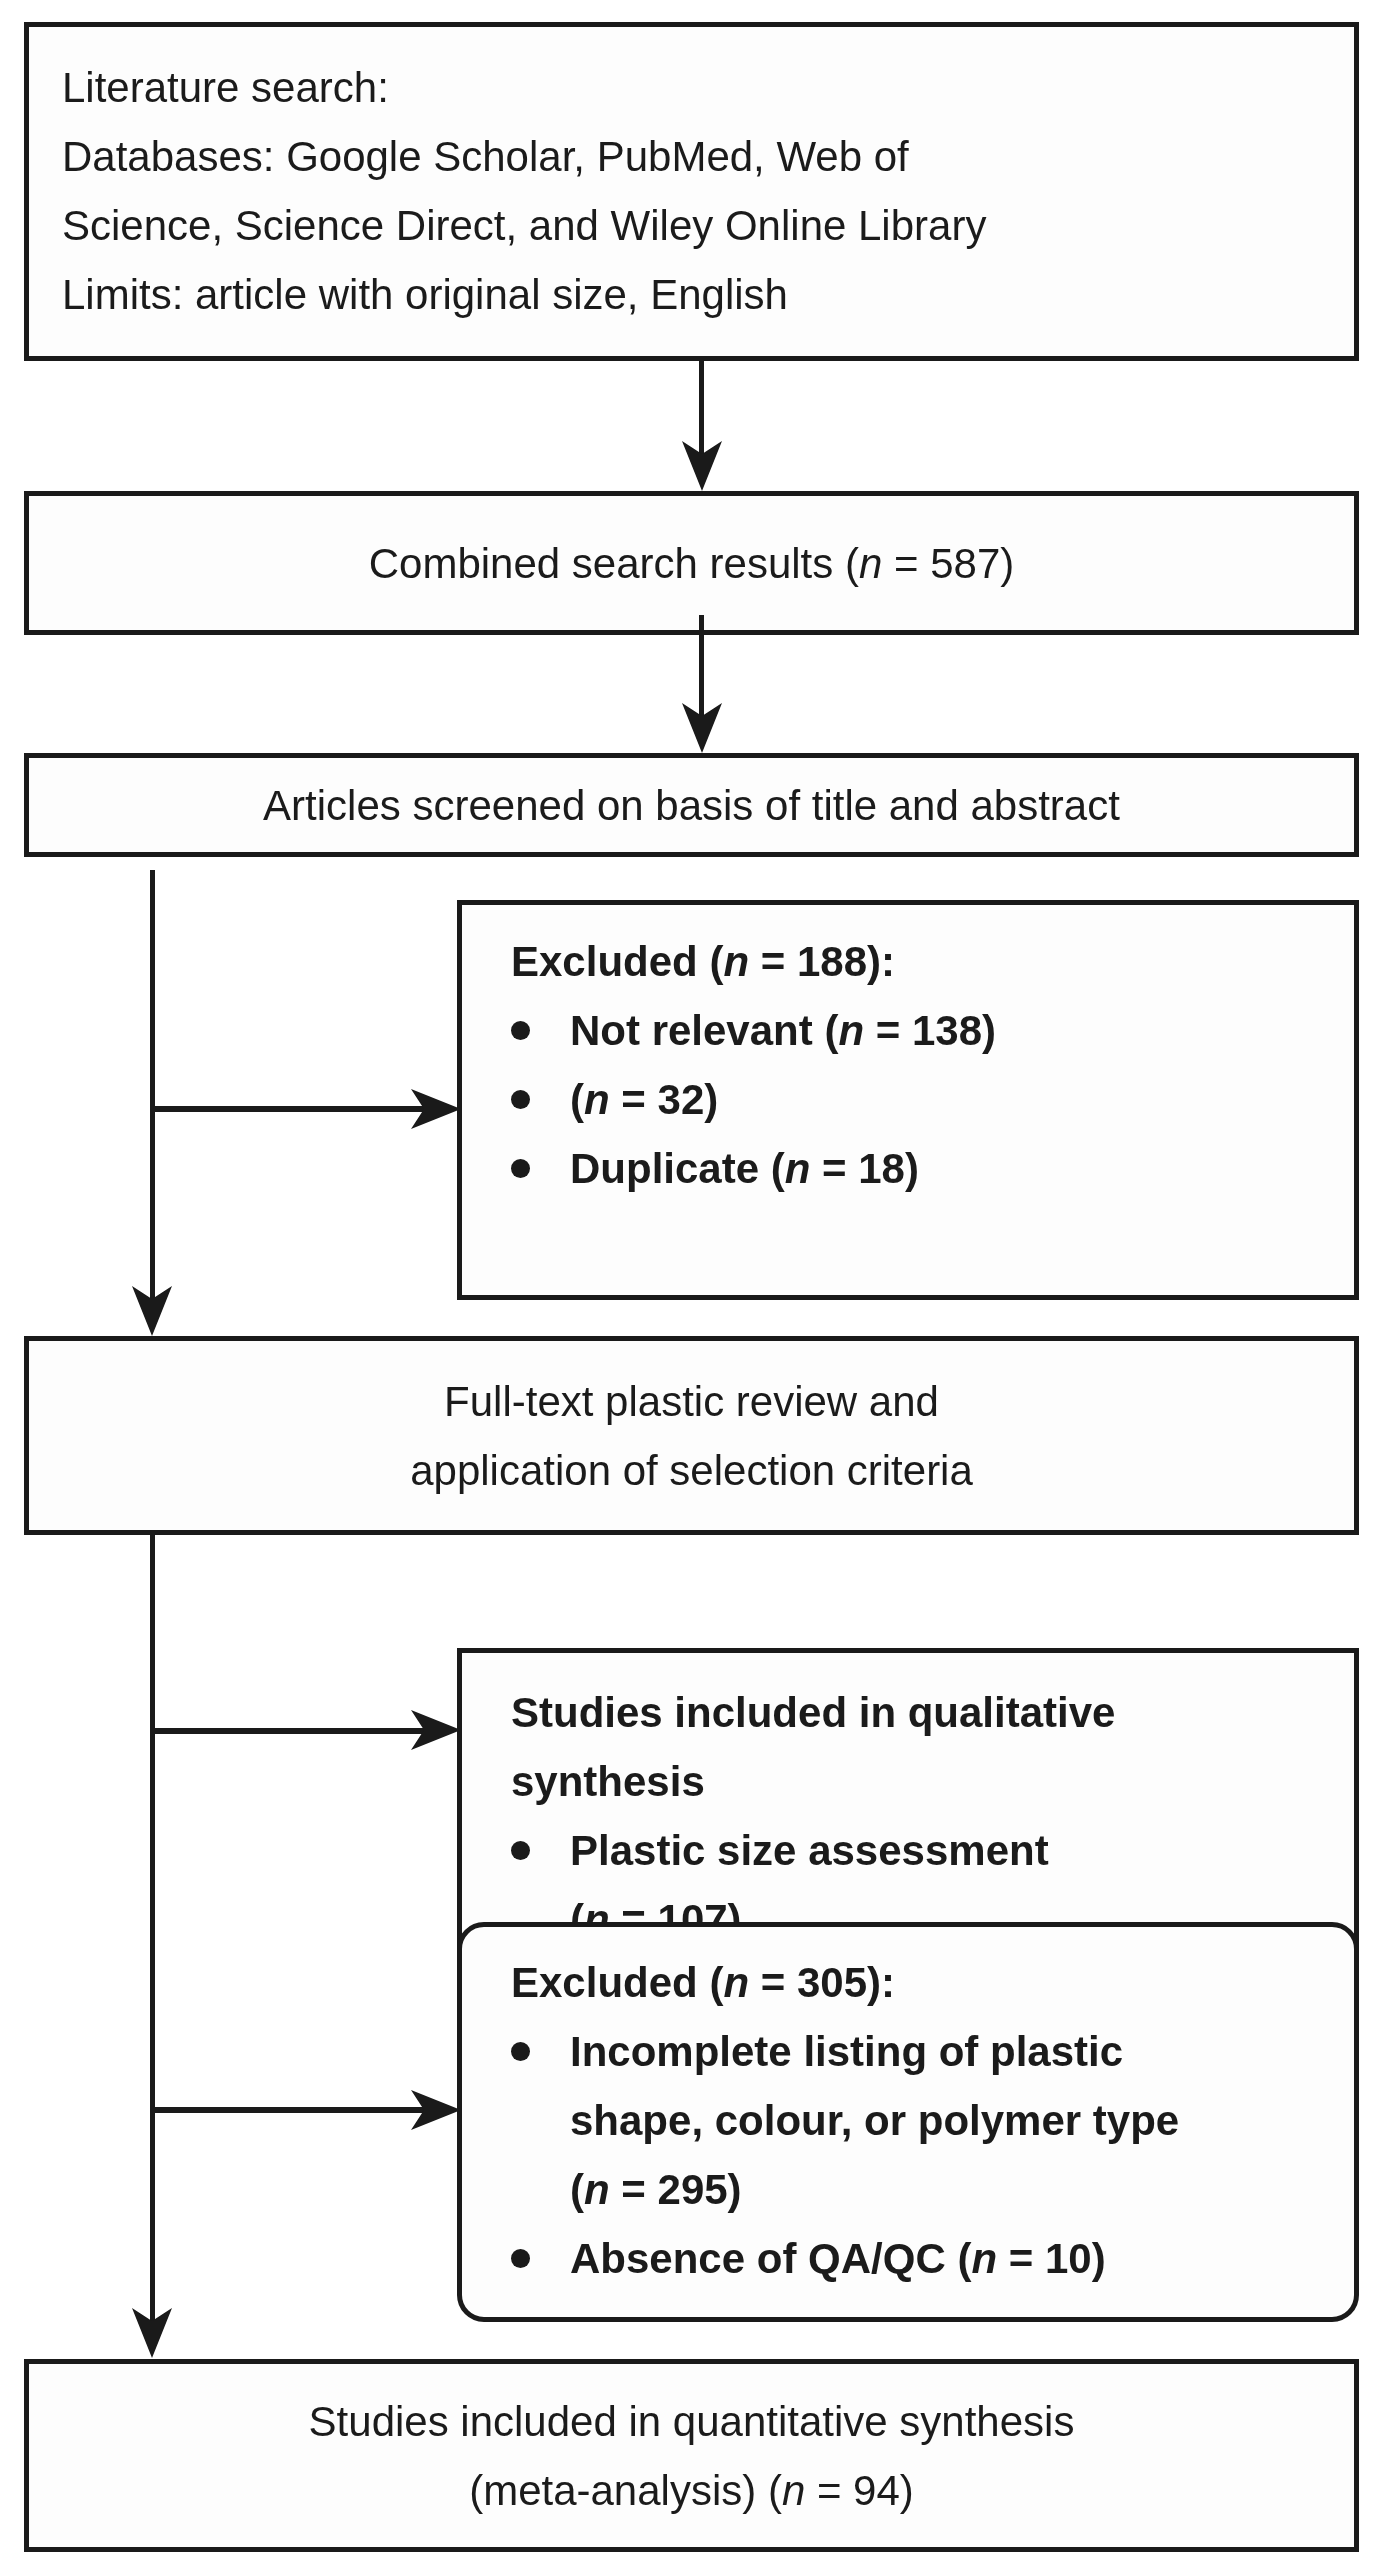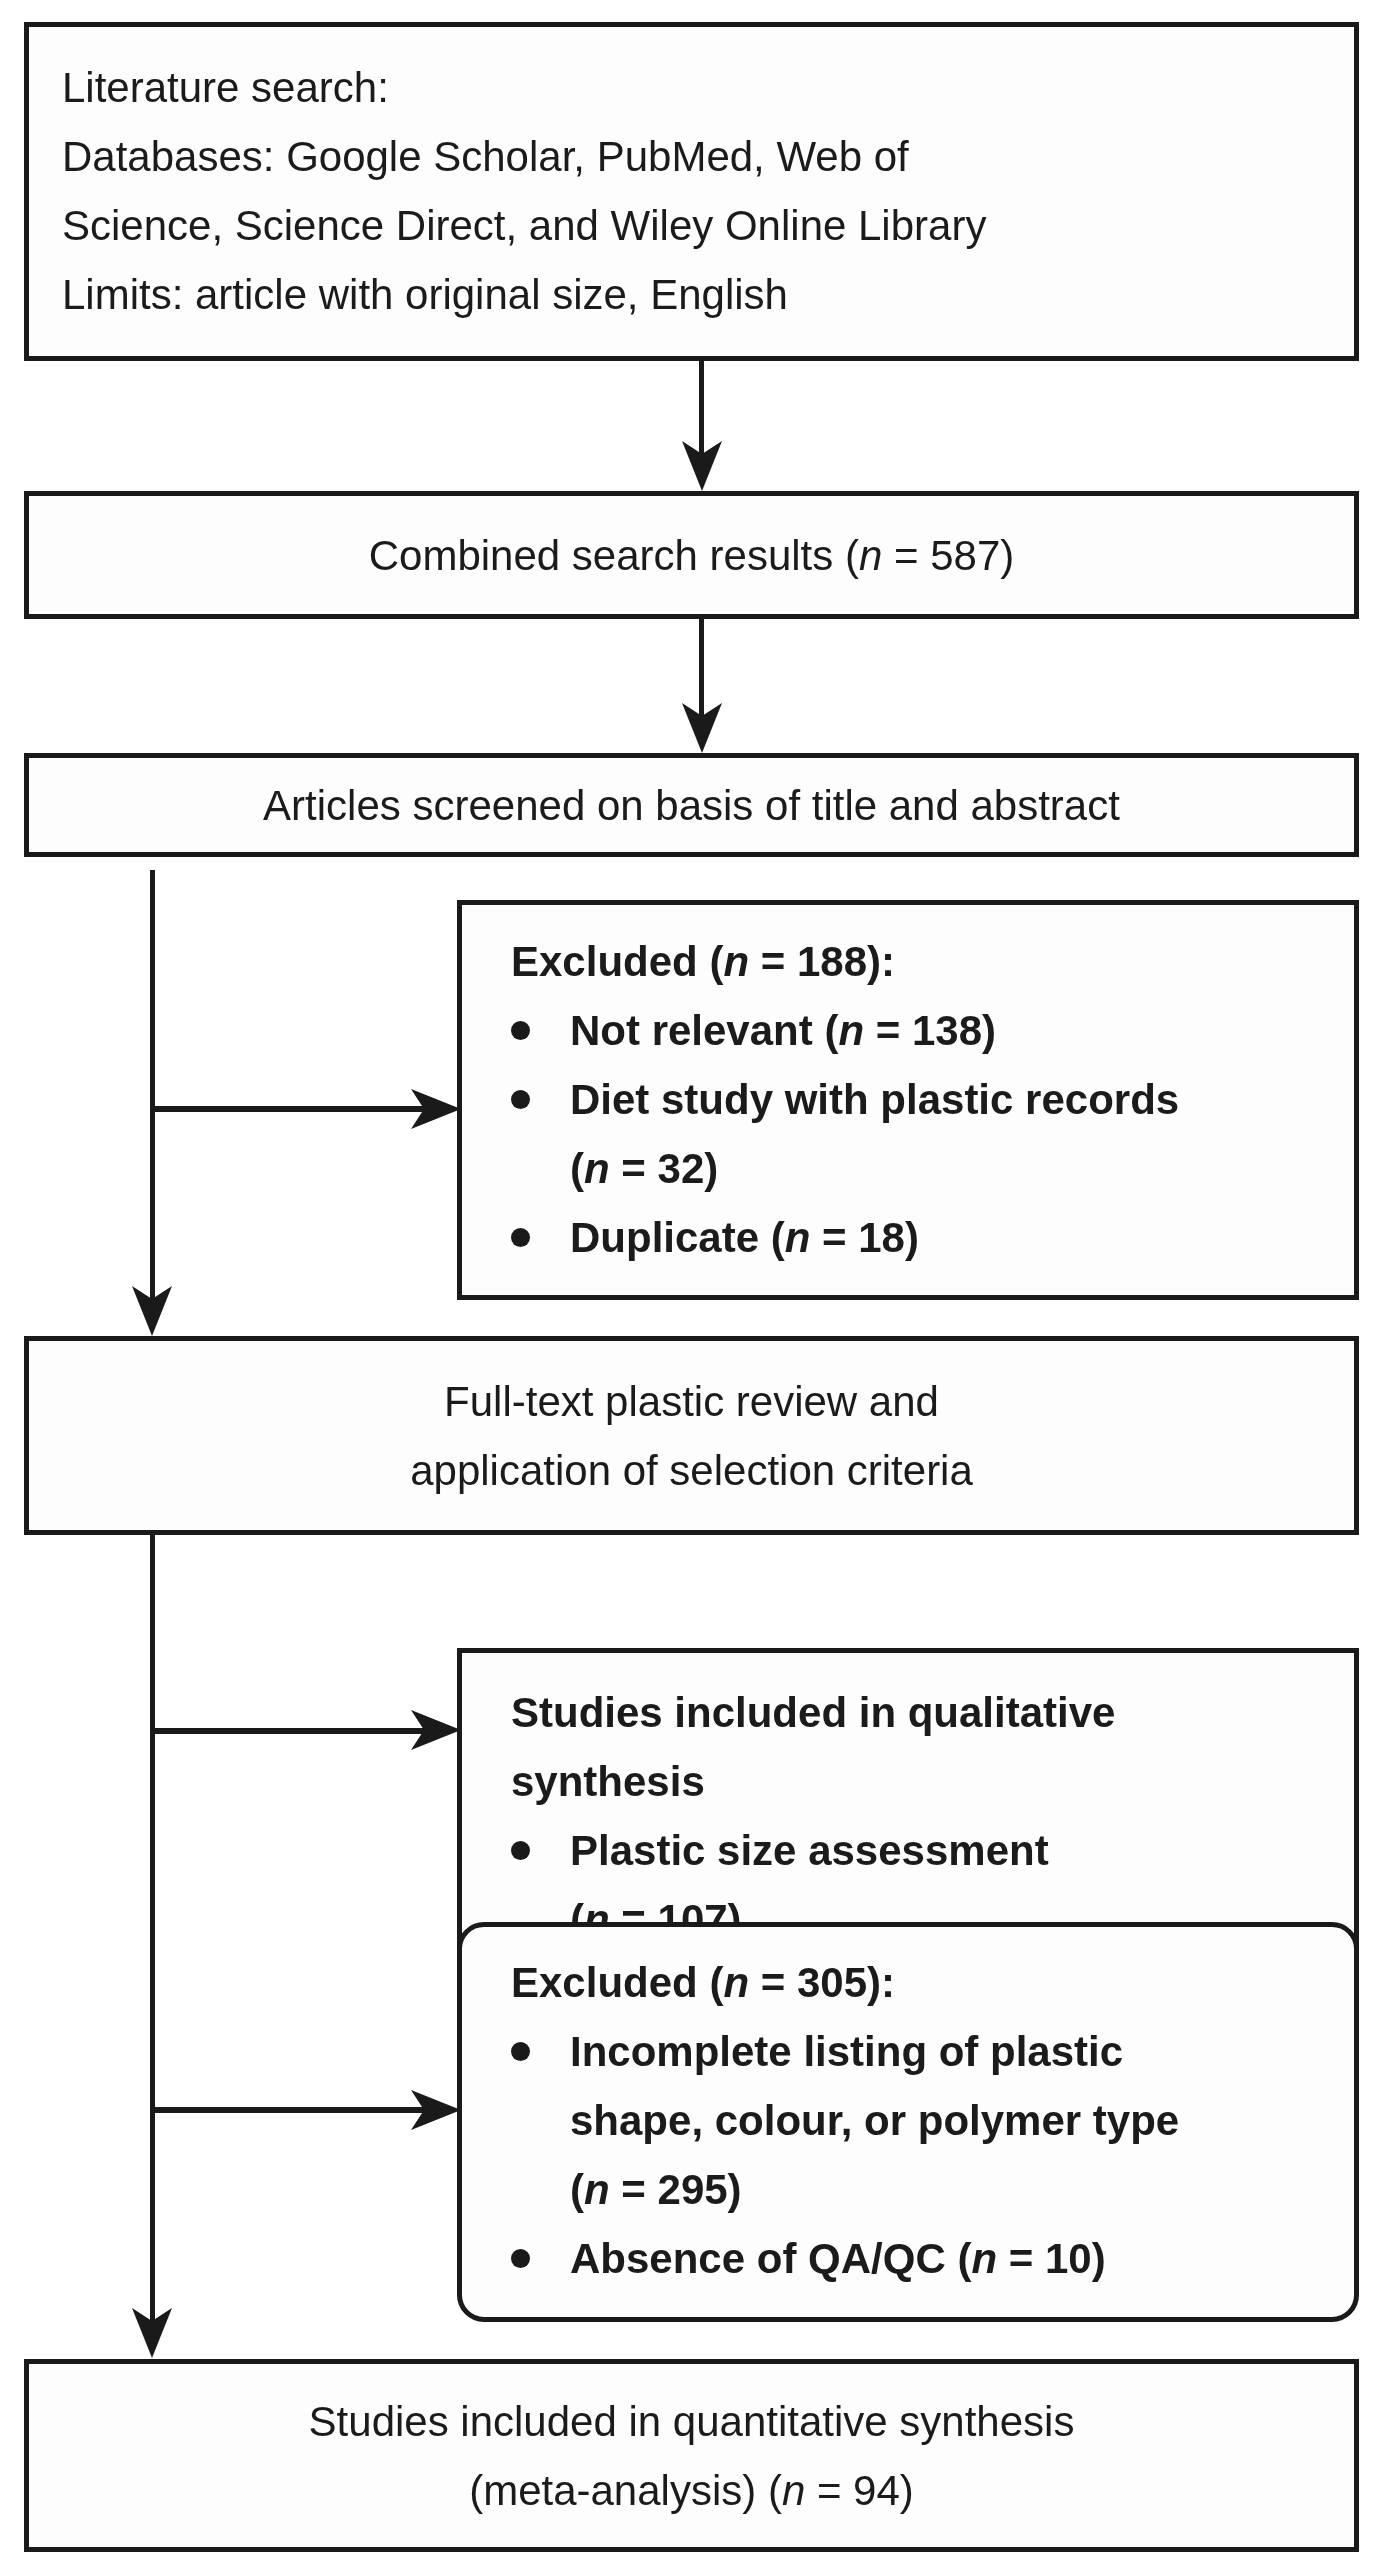--- a/index.html
+++ b/index.html
@@ -59,21 +59,21 @@
   <div class="box" style="top:22px; height:339px; padding:26.4px 14px 0 33px;">
     <span class="tline">Literature search:</span>
     <span class="tline">Databases: Google Scholar, PubMed, Web of</span>
     <span class="tline">Science, Science Direct, and Wiley Online Library</span>
     <span class="tline">Limits: article with original size, English</span>
   </div>
 
   <div class="vshaft" style="left:699px; top:359px; height:97px;"></div>
   <div class="head-down" style="left:682px; top:441px;"></div>
 
-  <div class="box center" style="top:491px; height:128px;">
+  <div class="box center" style="top:491px; height:144px;">
     <span class="tline">Combined search results (<i>n</i> = 587)</span>
   </div>
 
   <div class="vshaft" style="left:699px; top:615px; height:103px;"></div>
   <div class="head-down" style="left:682px; top:703px;"></div>
 
   <div class="box center" style="top:753px; height:104px;">
     <span class="tline">Articles screened on basis of title and abstract</span>
   </div>
 
@@ -87,21 +87,20 @@
     <span class="tline">Excluded (<i>n</i> = 188):</span>
     <div class="bullet-row">
       <span class="dot"></span>
       <span class="bullet-lines">
         <span class="tline">Not relevant (<i>n</i> = 138)</span>
       </span>
     </div>
     <div class="bullet-row">
       <span class="dot"></span>
       <span class="bullet-lines">
-        <span class="tline">Diet study with plastic records</span>
         <span class="tline">(<i>n</i> = 32)</span>
       </span>
     </div>
     <div class="bullet-row">
       <span class="dot"></span>
       <span class="bullet-lines">
         <span class="tline">Duplicate (<i>n</i> = 18)</span>
       </span>
     </div>
   </div>

